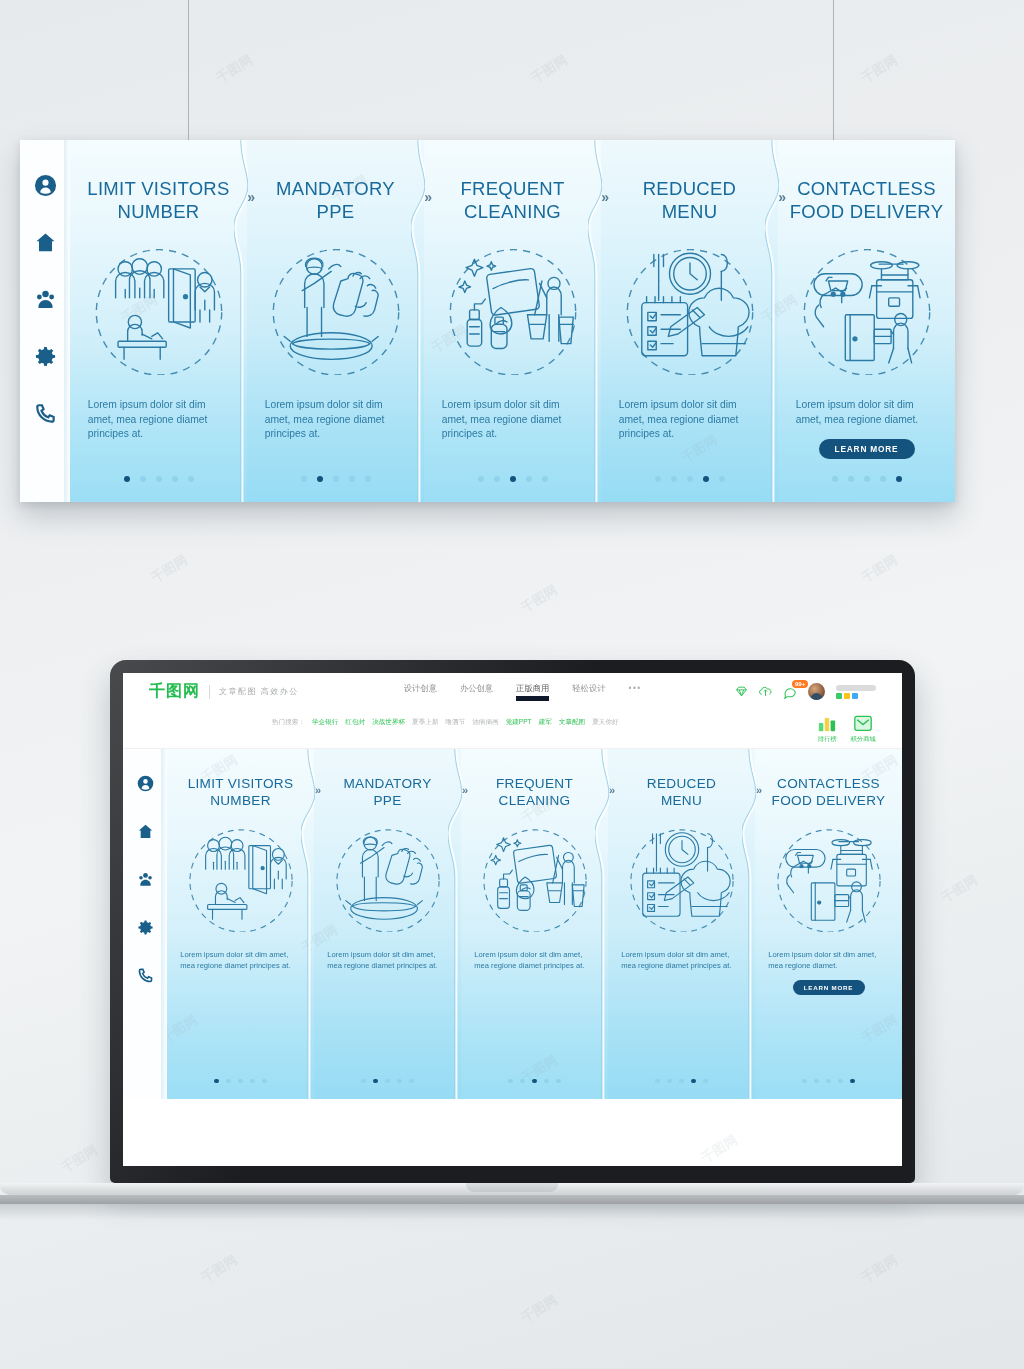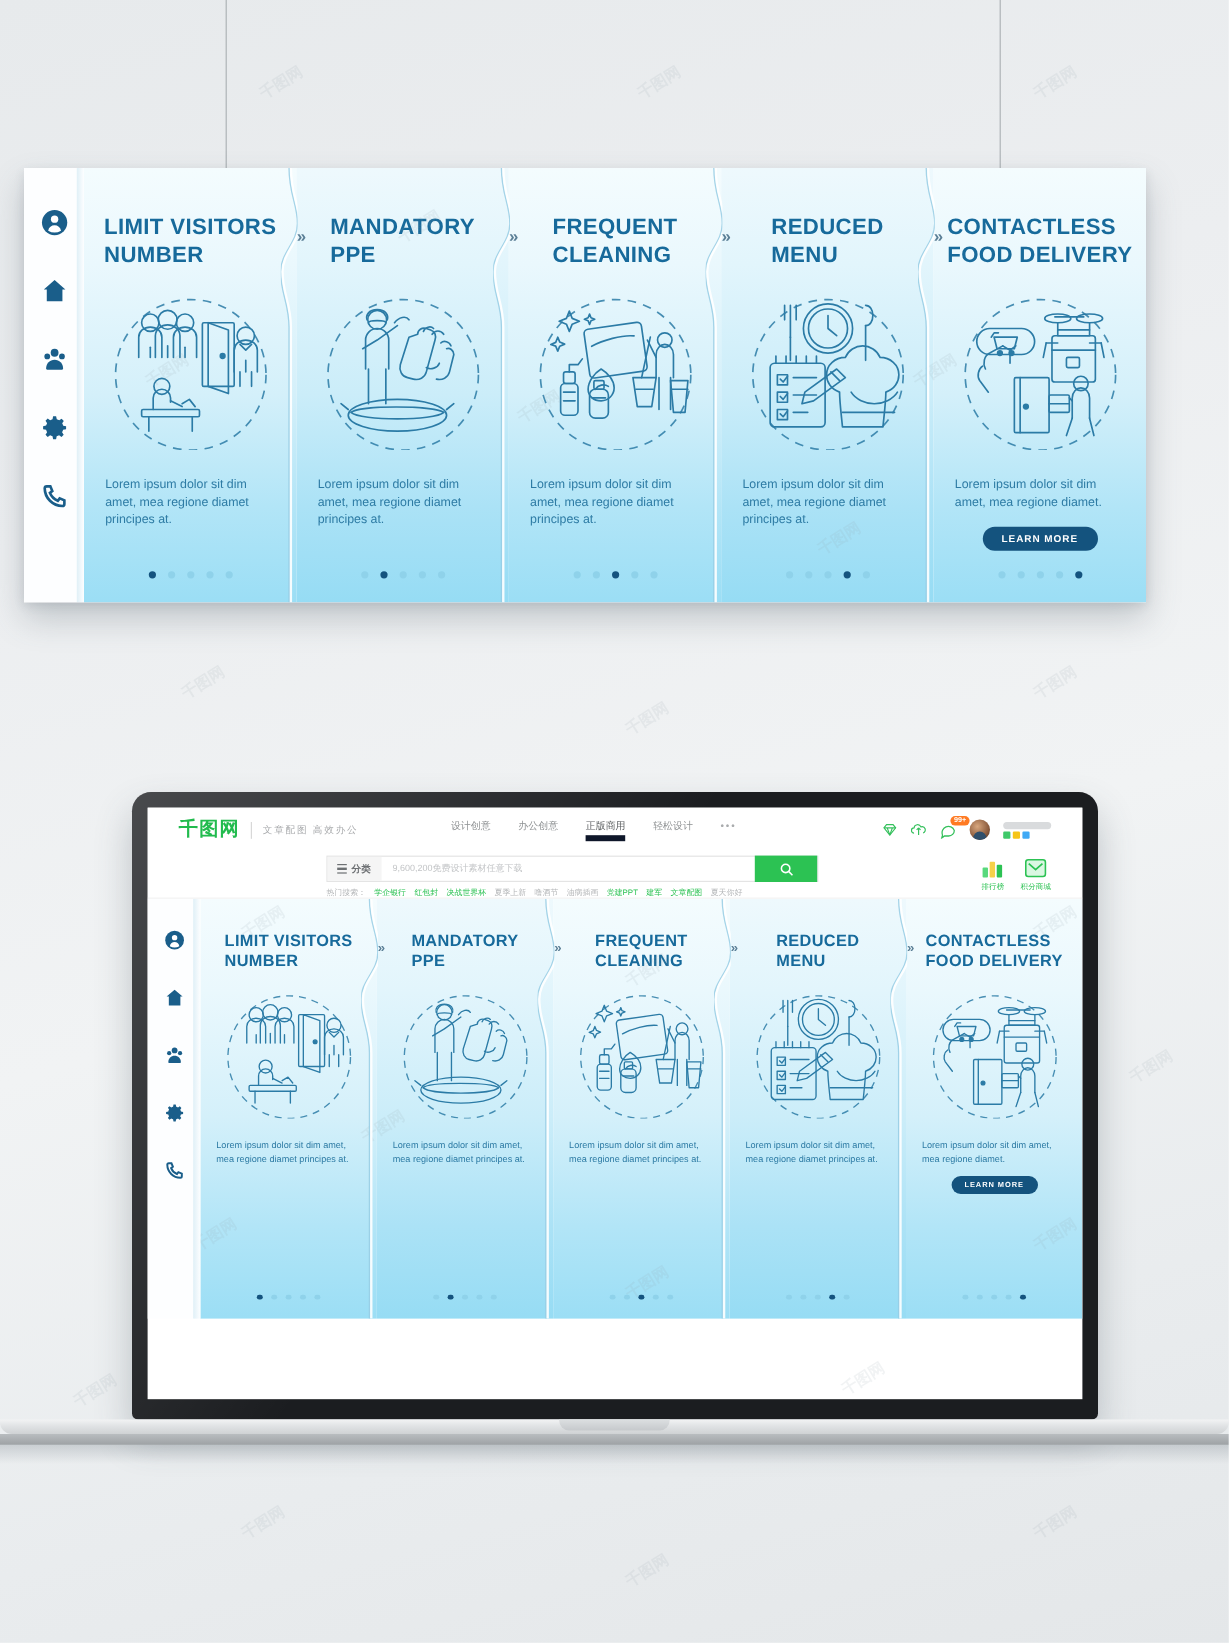--- a/index.html
+++ b/index.html
@@ -27,21 +27,21 @@
   .cards { flex:1; display:flex; position:relative; }
   .card { position:relative; flex:1; display:flex; flex-direction:column; align-items:center;
           background:linear-gradient(to bottom,#f4fcfe 0%,#eaf8fd 22%,#d4f0fa 52%,#b2e5f7 78%,#9bdef5 100%); }
   .card.alt { background:linear-gradient(to bottom,#eef9fd 0%,#e2f5fc 22%,#cbedf9 52%,#abe2f6 78%,#96dcf4 100%); }
   
   .card .wave { position:absolute; top:0; right:-1px; height:100%; z-index:3; pointer-events:none; }
   .card .wave svg { display:block; height:100%; }
   .chev { position:absolute; z-index:5; color:#5b7f96; font-weight:bold; line-height:1;
           letter-spacing:-1px; }
 
-  .card-title { color:#176a9b; font-weight:bold; text-align:left; letter-spacing:.3px; }
+  .card-title { color:#176a9b; font-weight:normal; text-align:center; letter-spacing:.3px; }
   .illus { flex:0 0 auto; display:flex; align-items:center; justify-content:center; }
   .illus svg { display:block; }
   .card-body { color:#2d7ba4; text-align:left; }
   .cta { background:#14537e; color:#ffffff; border-radius:999px; text-align:center;
          font-weight:bold; letter-spacing:.8px; display:flex; align-items:center; justify-content:center; }
   .dots { display:flex; }
   .dot { border-radius:50%; background:#8fd2ea; }
   .dot.on { background:#14537e; }
 
   
@@ -63,21 +63,21 @@
          box-shadow:0 16px 30px rgba(70,82,92,.30); position:relative; }
   .lid:before{ content:""; position:absolute; inset:0; border-radius:16px 16px 5px 5px;
                background:linear-gradient(125deg,rgba(255,255,255,.20),rgba(255,255,255,0) 42%); }
   .screen { background:#ffffff; overflow:hidden; position:relative; height:493px; }
 
   .site-head { background:#ffffff; height:76px; border-bottom:1px solid #f0f0f0; position:relative; }
   .hrow1 { display:flex; align-items:center; height:37px; padding:0 26px; }
   .logo { color:#22bb4e; font-weight:bold; font-size:16px; letter-spacing:1px; }
   .logo-div { width:1px; height:14px; background:#d8d8d8; margin:0 9px; }
   .tagline { color:#a8aaac; font-size:8px; letter-spacing:1.5px; }
-  .topnav { display:flex; gap:23px; margin-left:77px; }
+  .topnav { display:flex; gap:23px; margin-left:105px; }
   .topnav span { color:#8e9193; font-size:8.3px; }
   .topnav span.sel { color:#5c5f61; border-bottom:5px solid #0f172a; padding-bottom:2px; }
   .topnav .more { letter-spacing:1.5px; color:#a9abad; }
   .head-right { margin-left:auto; display:flex; align-items:center; gap:11px; }
   .hicon { color:#35c05c; display:flex; }
   .hicon svg{ display:block; }
   .msg-wrap { position:relative; }
   .badge { position:absolute; left:9px; top:-5px; background:#ff7a22; color:#fff; font-size:6px;
            border-radius:8px; padding:1px 3px; line-height:1; font-weight:bold; }
   .avatar { width:17px; height:17px; border-radius:50%; overflow:hidden;
@@ -453,37 +453,20 @@
                 <i style="background:#3fc96a"></i>
                   <i style="background:#f5c518"></i>
                   <i style="background:#3fa9f5"></i>
               </div>
             </div>
           </div>
         </div>
 
         <div class="hrow2">
           <div class="searchwrap">
-            <div class="searchbar">
-              <div class="cat">
-                <span class="burger">
-                    <i></i>
-                    <i></i>
-                    <i></i>
-                  </span>
-                <span>分类</span>
-              </div>
-              <div class="sfield">9,600,200免费设计素材任意下载</div>
-              <div class="sbtn">
-                <svg width="13" height="13" viewBox="0 0 24 24" fill="none" stroke="#fff" stroke-width="2.4">
-                  <circle cx="10.5" cy="10.5" r="6.5"></circle>
-                    <path d="M15.5 15.5L21 21"></path>
-                </svg>
-              </div>
-            </div>
             <div class="hots">
                 <span class="lbl">热门搜索：</span>
                 <span class="tag g">学企银行</span>
                 <span class="tag g">红包封</span>
                 <span class="tag g">决战世界杯</span>
                 <span class="tag">夏季上新</span>
                 <span class="tag">噜酒节</span>
                 <span class="tag">油病插画</span>
                 <span class="tag g">党建PPT</span>
                 <span class="tag g">建军</span>

